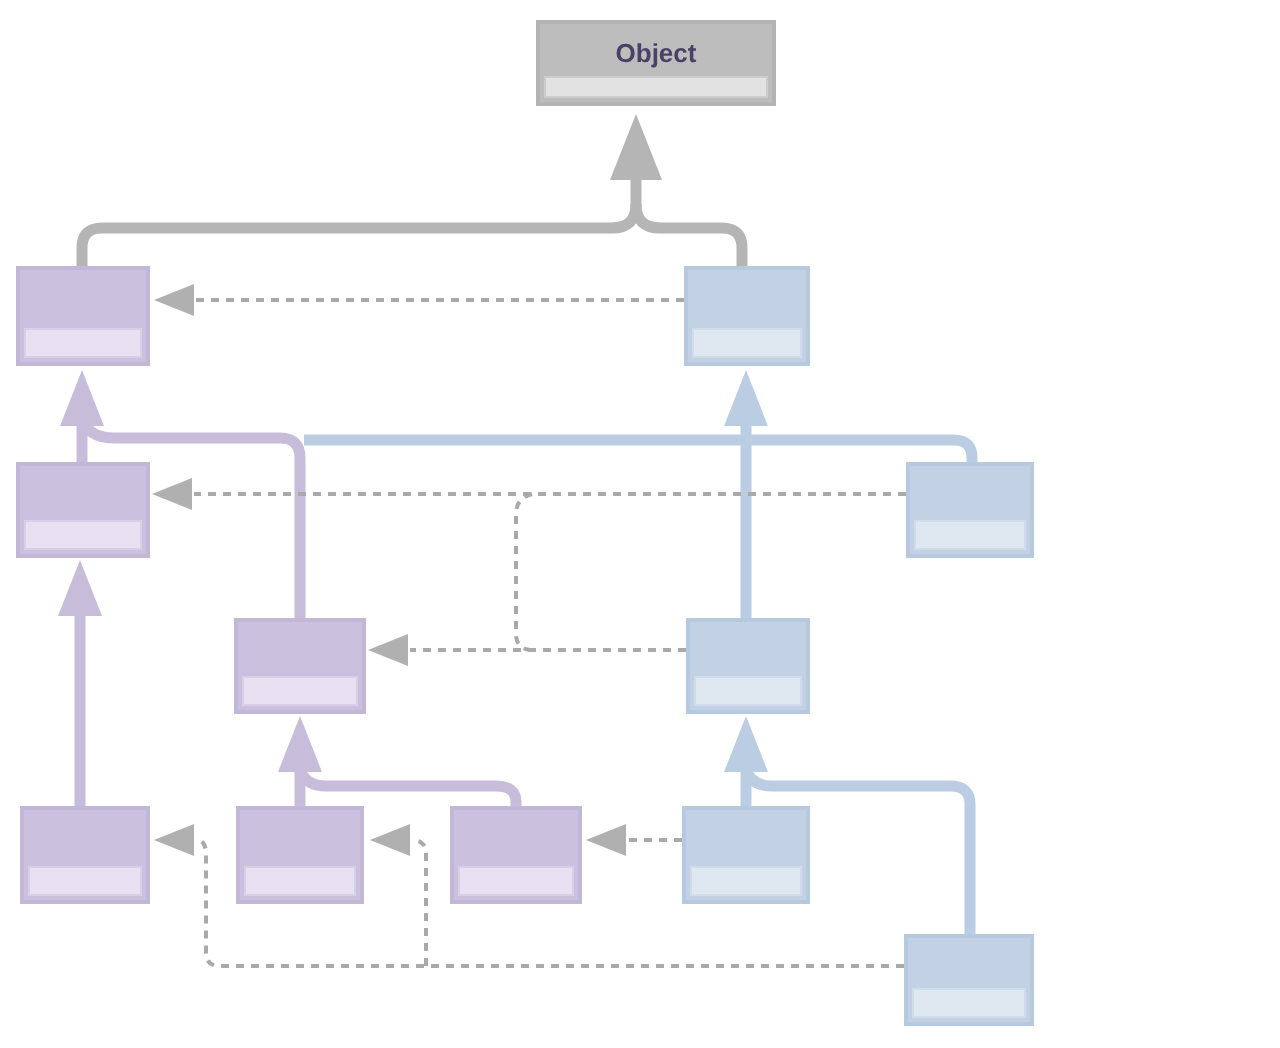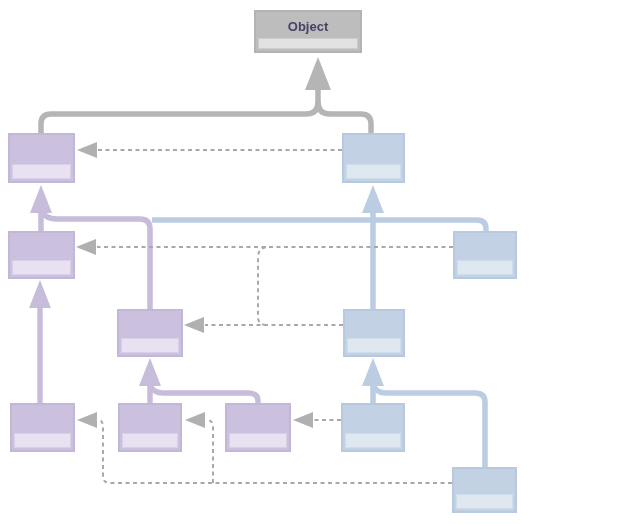--- a/index.html
+++ b/index.html
@@ -31,21 +31,21 @@
   .node.gray .body{background:var(--gray-body); border-color:#cccccc; height:9px;}
   .node.purple{background:var(--purple-header); border-color:var(--purple-border);}
   .node.purple .body{background:var(--purple-body); border-color:#d8d0e8;}
   .node.blue{background:var(--blue-header); border-color:var(--blue-border);}
   .node.blue .body{background:var(--blue-body); border-color:#cfdcea;}
   .node .hdr{
     position:absolute; left:0; right:0; top:0; bottom:15px;
     display:flex; align-items:center; justify-content:center;
     color:var(--label-text); font-size:13px; font-weight:600;
   }
-  .n-object{left:254px; top:10px; width:108px; height:43px;}
+  .n-object{left:268px; top:10px; width:120px; height:43px;}
   .n-object .hdr{bottom:11px;}
   .n-p1{left:8px;   top:133px; width:67px; height:50px;}
   .n-b1{left:342px; top:133px; width:63px; height:50px;}
   .n-p2{left:8px;   top:231px; width:67px; height:48px;}
   .n-b2{left:453px; top:231px; width:64px; height:48px;}
   .n-p3{left:117px; top:309px; width:66px; height:48px;}
   .n-b3{left:343px; top:309px; width:62px; height:48px;}
   .n-p4{left:10px;  top:403px; width:65px; height:49px;}
   .n-p5{left:118px; top:403px; width:64px; height:49px;}
   .n-p6{left:225px; top:403px; width:66px; height:49px;}

